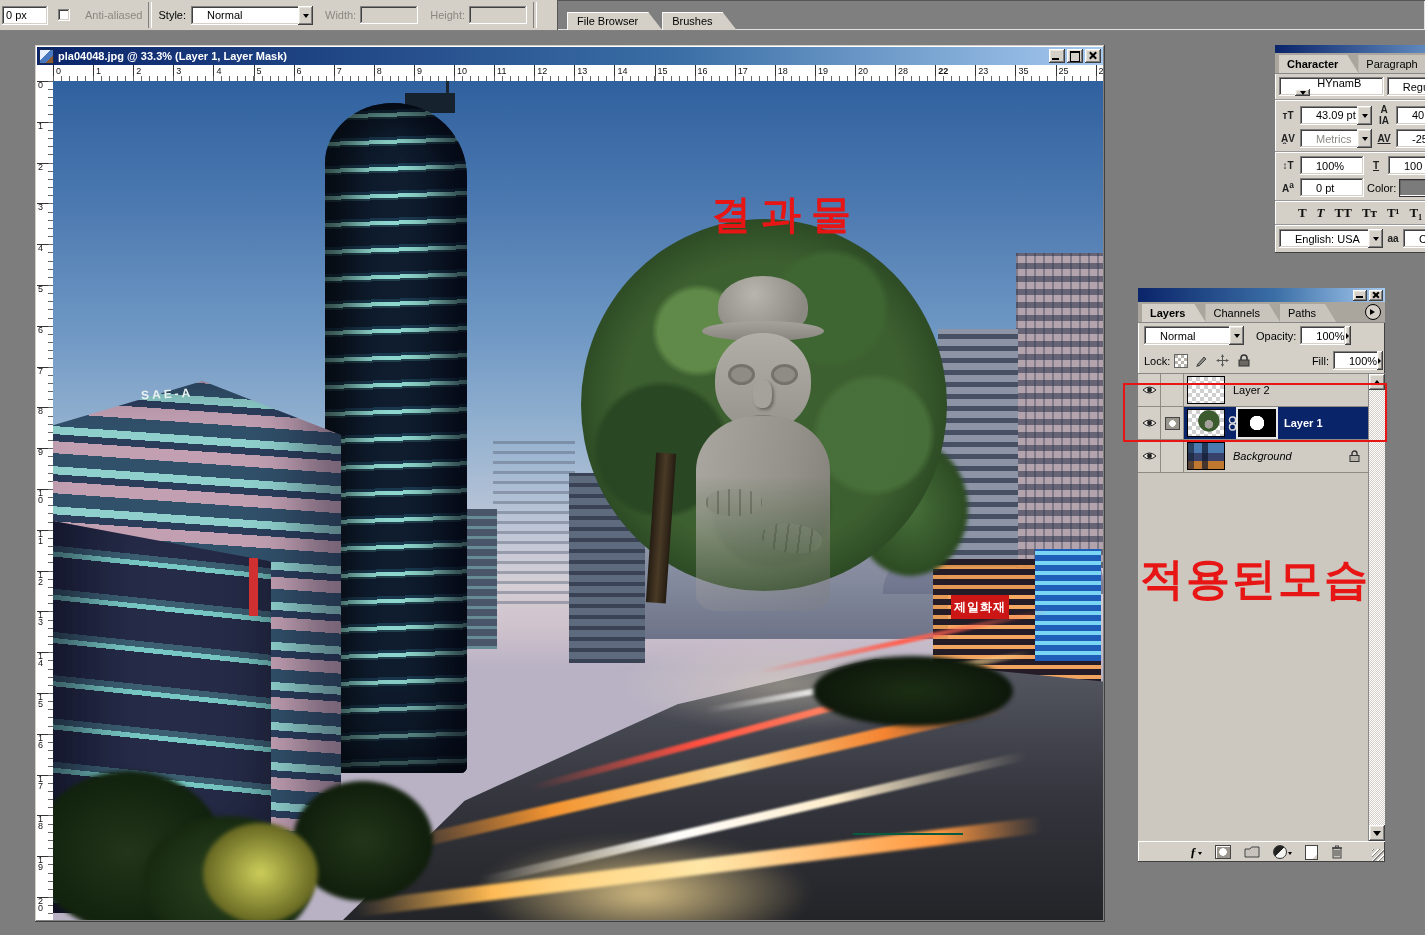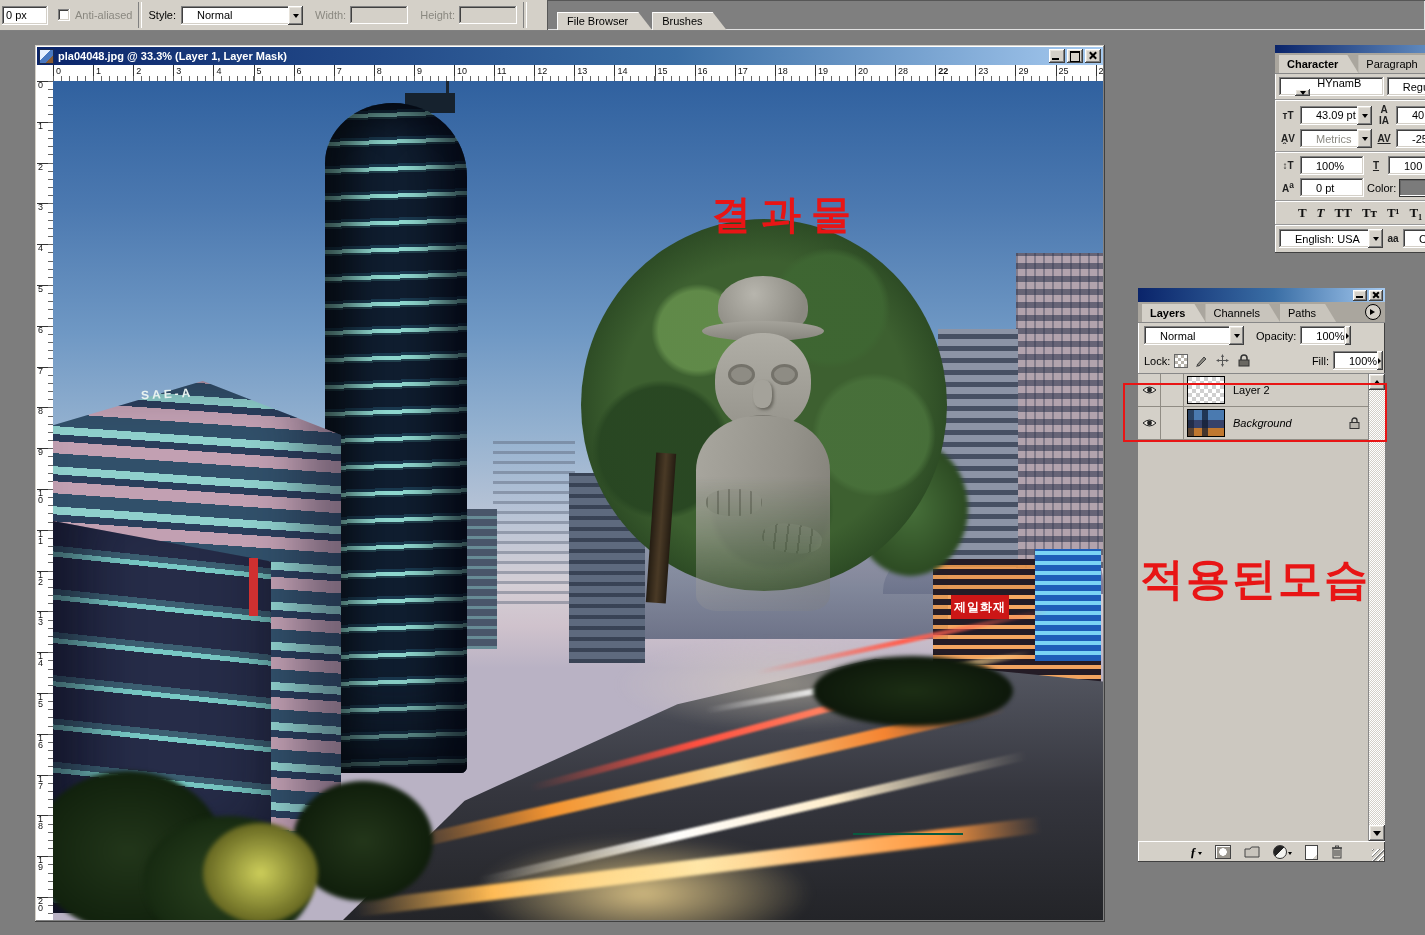--- a/index.html
+++ b/index.html
@@ -86,21 +86,21 @@
   .red-ko{color:#e81515;font-weight:bold;z-index:40;white-space:nowrap;}
 </style>
 </head>
 <body>
 
 <div class="options-bar">
   <div class="sunken txt" style="width:46px;height:19px;margin-left:2px;display:flex;align-items:center;padding-left:4px;box-sizing:border-box;">
       <span>0 px</span>
     </div>
   <div class="checkbox" style="margin-left:10px;"></div>
-  <span class="txt gray-txt" style="margin-left:5px;">Anti-aliased</span>
+  <span class="txt gray-txt" style="margin-left:15px;">Anti-aliased</span>
   <div class="vsep"></div>
   <span class="txt">Style:</span>
   <div class="combo" style="width:122px;margin-left:5px;">
     <span>Normal</span>
     <div class="arrowbtn">
         <div class="tri-down" style="top:2px;"></div>
       </div>
   </div>
   <span class="txt gray-txt" style="margin-left:12px;">Width:</span>
   <div class="sunken-gray" style="width:58px;height:18px;margin-left:4px;"></div>
@@ -144,21 +144,21 @@
         <span class="rnum" style="left: 564.4px;">14</span>
         <span class="rnum" style="left: 604.5px;">15</span>
         <span class="rnum" style="left: 644.6px;">16</span>
         <span class="rnum" style="left: 684.7px;">17</span>
         <span class="rnum" style="left: 724.8px;">18</span>
         <span class="rnum" style="left: 764.9px;">19</span>
         <span class="rnum" style="left: 805px;">20</span>
         <span class="rnum" style="left: 845.1px;">28</span>
         <span class="rnum" style="left: 885.2px; font-weight: bold;">22</span>
         <span class="rnum" style="left: 925.3px;">23</span>
-        <span class="rnum" style="left: 965.4px;">29</span>
+        <span class="rnum" style="left: 965.4px;">35</span>
         <span class="rnum" style="left: 1005.5px;">25</span>
         <span class="rnum" style="left: 1045.6px;">2</span>
       </div>
   </div>
   <div class="vruler">
     <div class="vmajor"></div>
     <div class="vminor"></div>
     <div id="vnums">
         <span class="rnum vnum" style="top: 1px;">0</span>
         <span class="rnum vnum" style="top: 41.8px;">1</span>
@@ -405,20 +405,38 @@
           <svg width="15" height="10" viewBox="0 0 15 10">
               <path d="M1 5 Q7.5 -1 14 5 Q7.5 11 1 5 Z" fill="#ece8e0" stroke="#222"></path>
               <circle cx="7.5" cy="5" r="2.4" fill="#222"></circle>
             </svg>
         </div>
         <div class="cell"></div>
         <div class="thumb"></div>
         <span class="lname">Layer 2</span>
       </div>
 
+      <div class="lrow selected">
+        <div class="cell">
+          <svg width="15" height="10" viewBox="0 0 15 10">
+              <path d="M1 5 Q7.5 -1 14 5 Q7.5 11 1 5 Z" fill="#ece8e0" stroke="#222"></path>
+              <circle cx="7.5" cy="5" r="2.4" fill="#222"></circle>
+            </svg>
+        </div>
+        <div class="cell">
+          <div style="width:13px;height:11px;background:radial-gradient(circle at 50% 50%,#fff 0 3px,#9a968e 3.5px);border:1px solid #444;"></div>
+        </div>
+        <div class="thumb" style="background-image:radial-gradient(circle at 58% 55%,#a2a29a 0 16%,rgba(0,0,0,0) 18%),radial-gradient(circle at 58% 42%,#3c5c30 0 40%,rgba(0,0,0,0) 43%),repeating-conic-gradient(#fff 0 25%,#cfcfcf 0 50%);background-size:100% 100%,100% 100%,8px 8px;"></div>
+        <svg width="9" height="15" viewBox="0 0 9 15">
+            <rect x="1.5" y="1" width="6" height="6" rx="2.5" fill="none" stroke="#ddd" stroke-width="1.4"></rect>
+            <rect x="1.5" y="8" width="6" height="6" rx="2.5" fill="none" stroke="#ddd" stroke-width="1.4"></rect>
+          </svg>
+        <div class="thumb" style="background:radial-gradient(circle at 50% 50%,#fff 0 7px,#000 7.5px);border:1px solid #000;outline:2px solid #e8e8e8;margin-left:1px;"></div>
+        <span class="lname">Layer 1</span>
+      </div>
 
       <div class="lrow">
         <div class="cell">
           <svg width="15" height="10" viewBox="0 0 15 10">
               <path d="M1 5 Q7.5 -1 14 5 Q7.5 11 1 5 Z" fill="#ece8e0" stroke="#222"></path>
               <circle cx="7.5" cy="5" r="2.4" fill="#222"></circle>
             </svg>
         </div>
         <div class="cell"></div>
         <div class="thumb" style="background:linear-gradient(180deg,#4a7ab0 0 38%,#2a3550 38% 68%,#c07830 68%);background-image:linear-gradient(90deg,rgba(20,30,50,.6) 18%,rgba(0,0,0,0) 18% 40%,rgba(15,25,45,.7) 40% 55%,rgba(0,0,0,0) 55%),linear-gradient(180deg,#4a7ab0 0 38%,#36426a 38% 68%,#c07830 68%);"></div>

